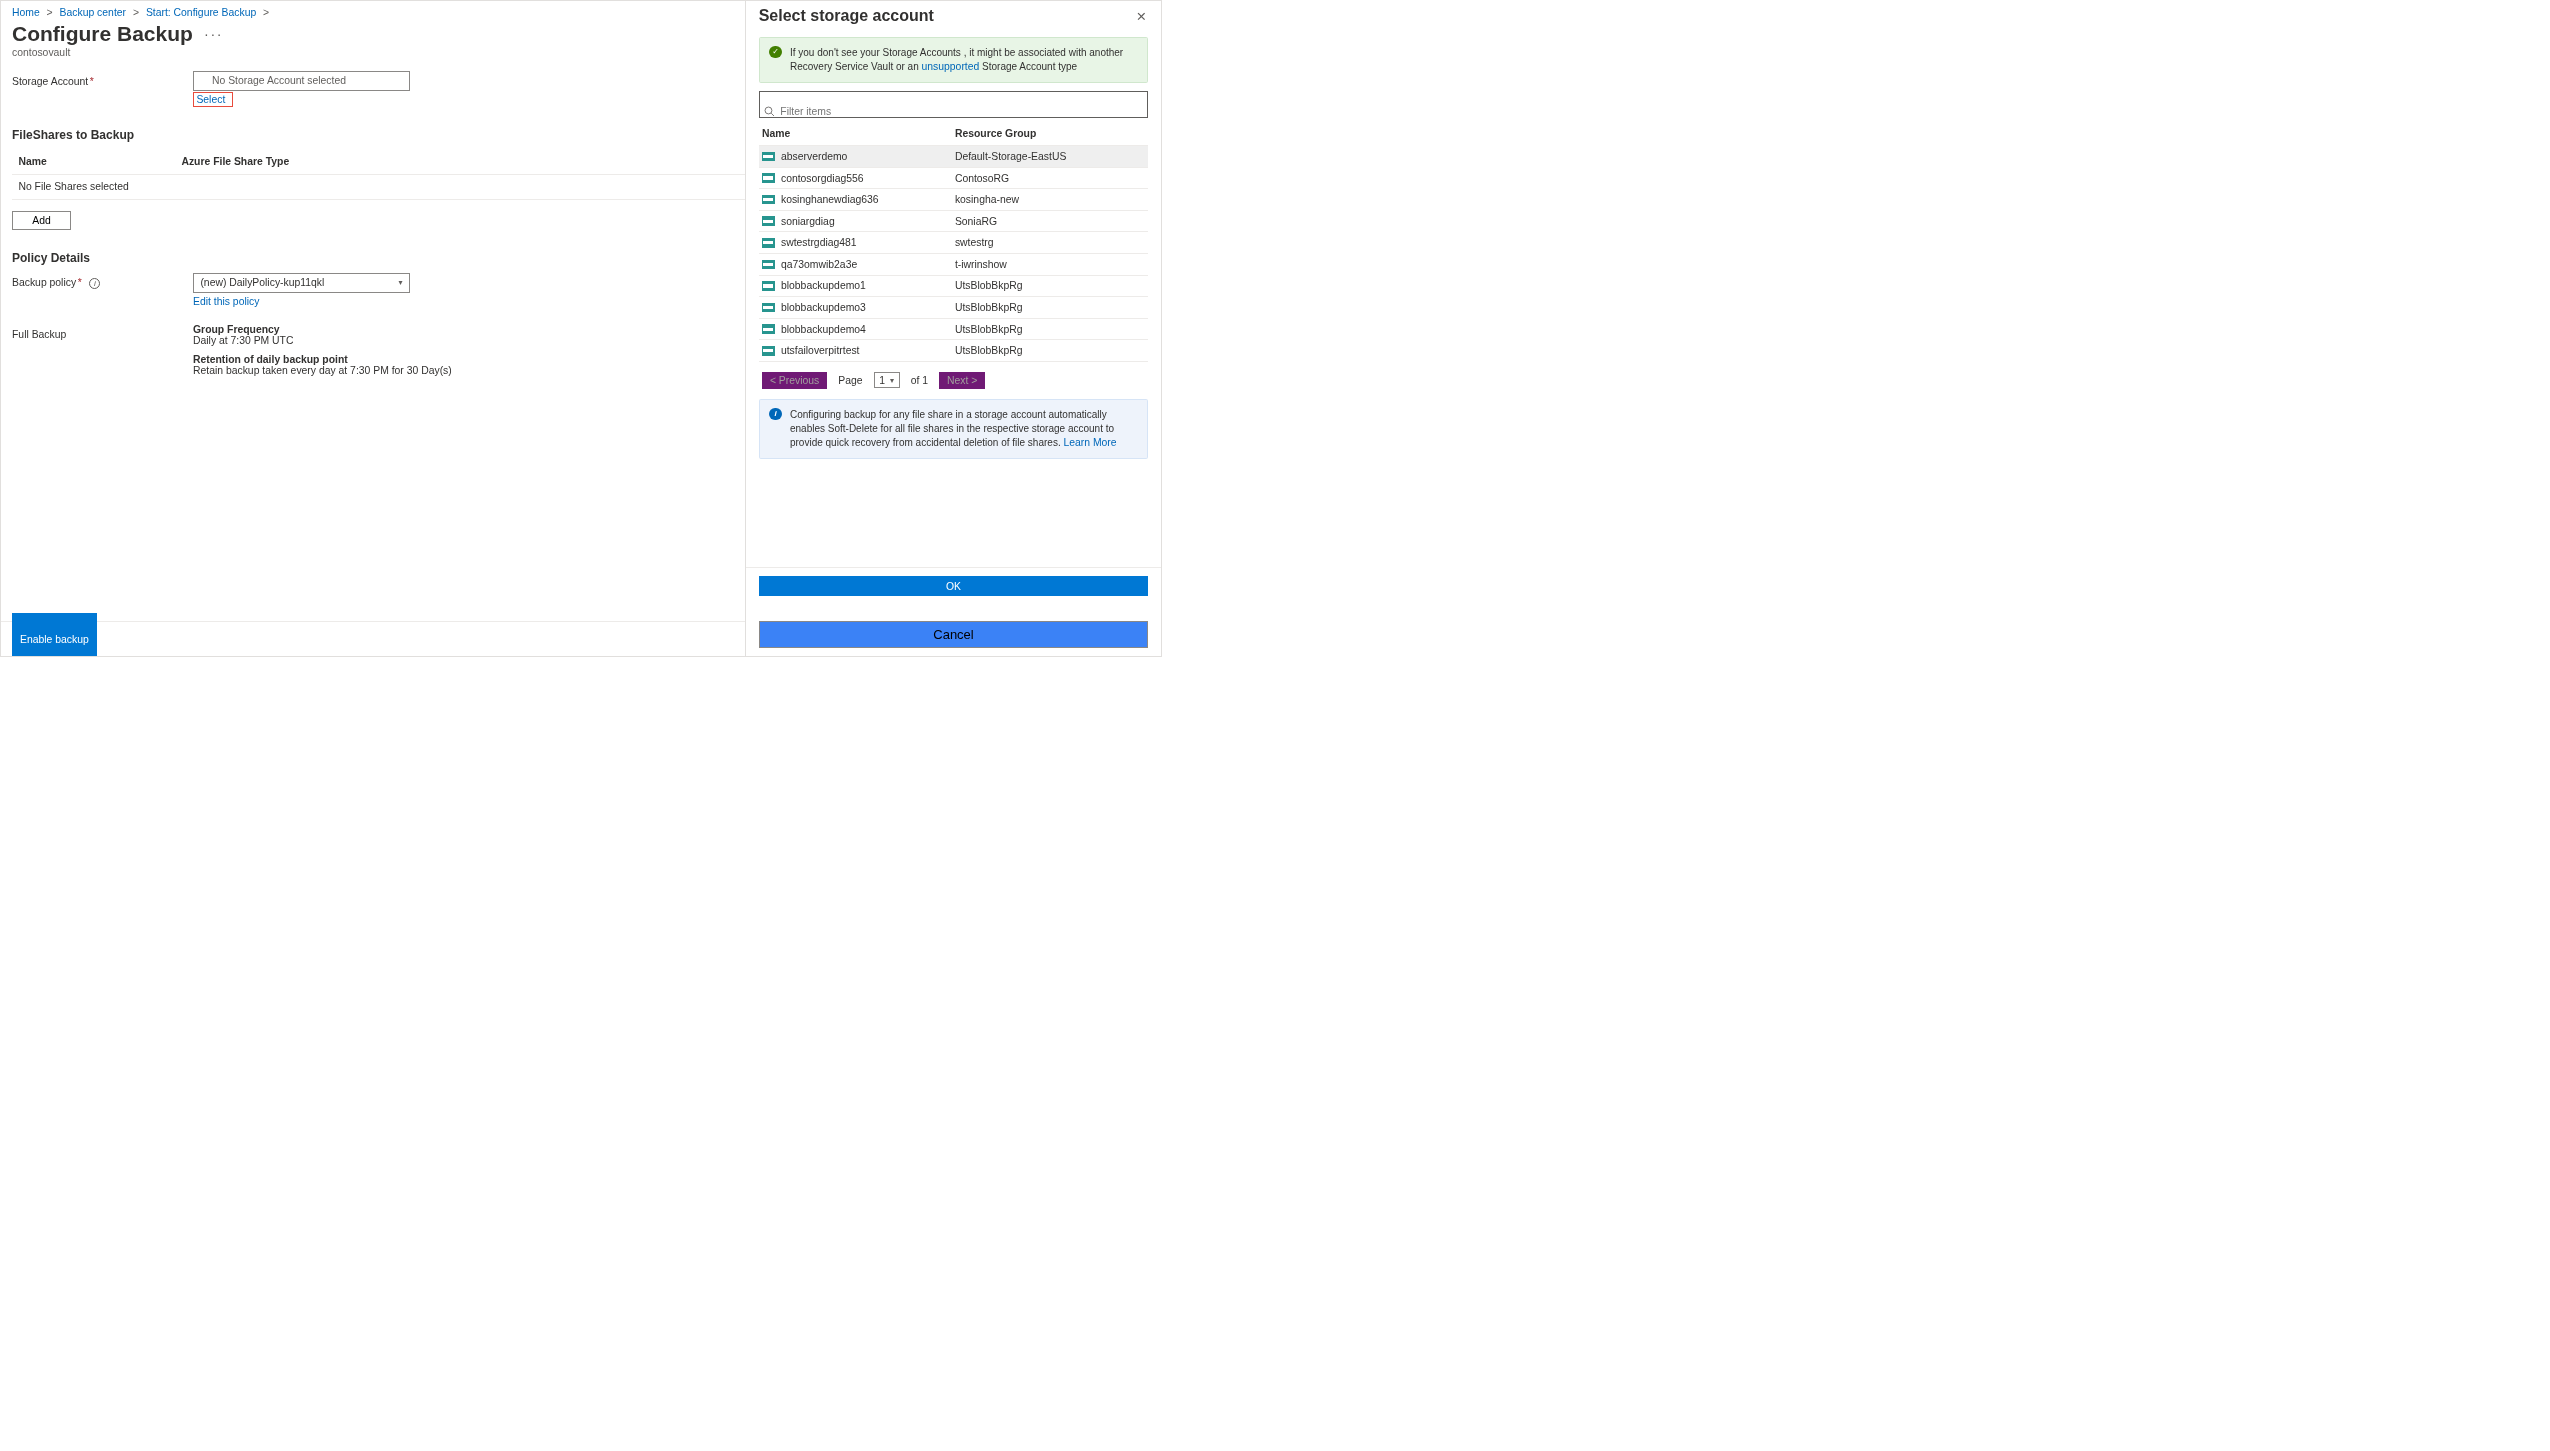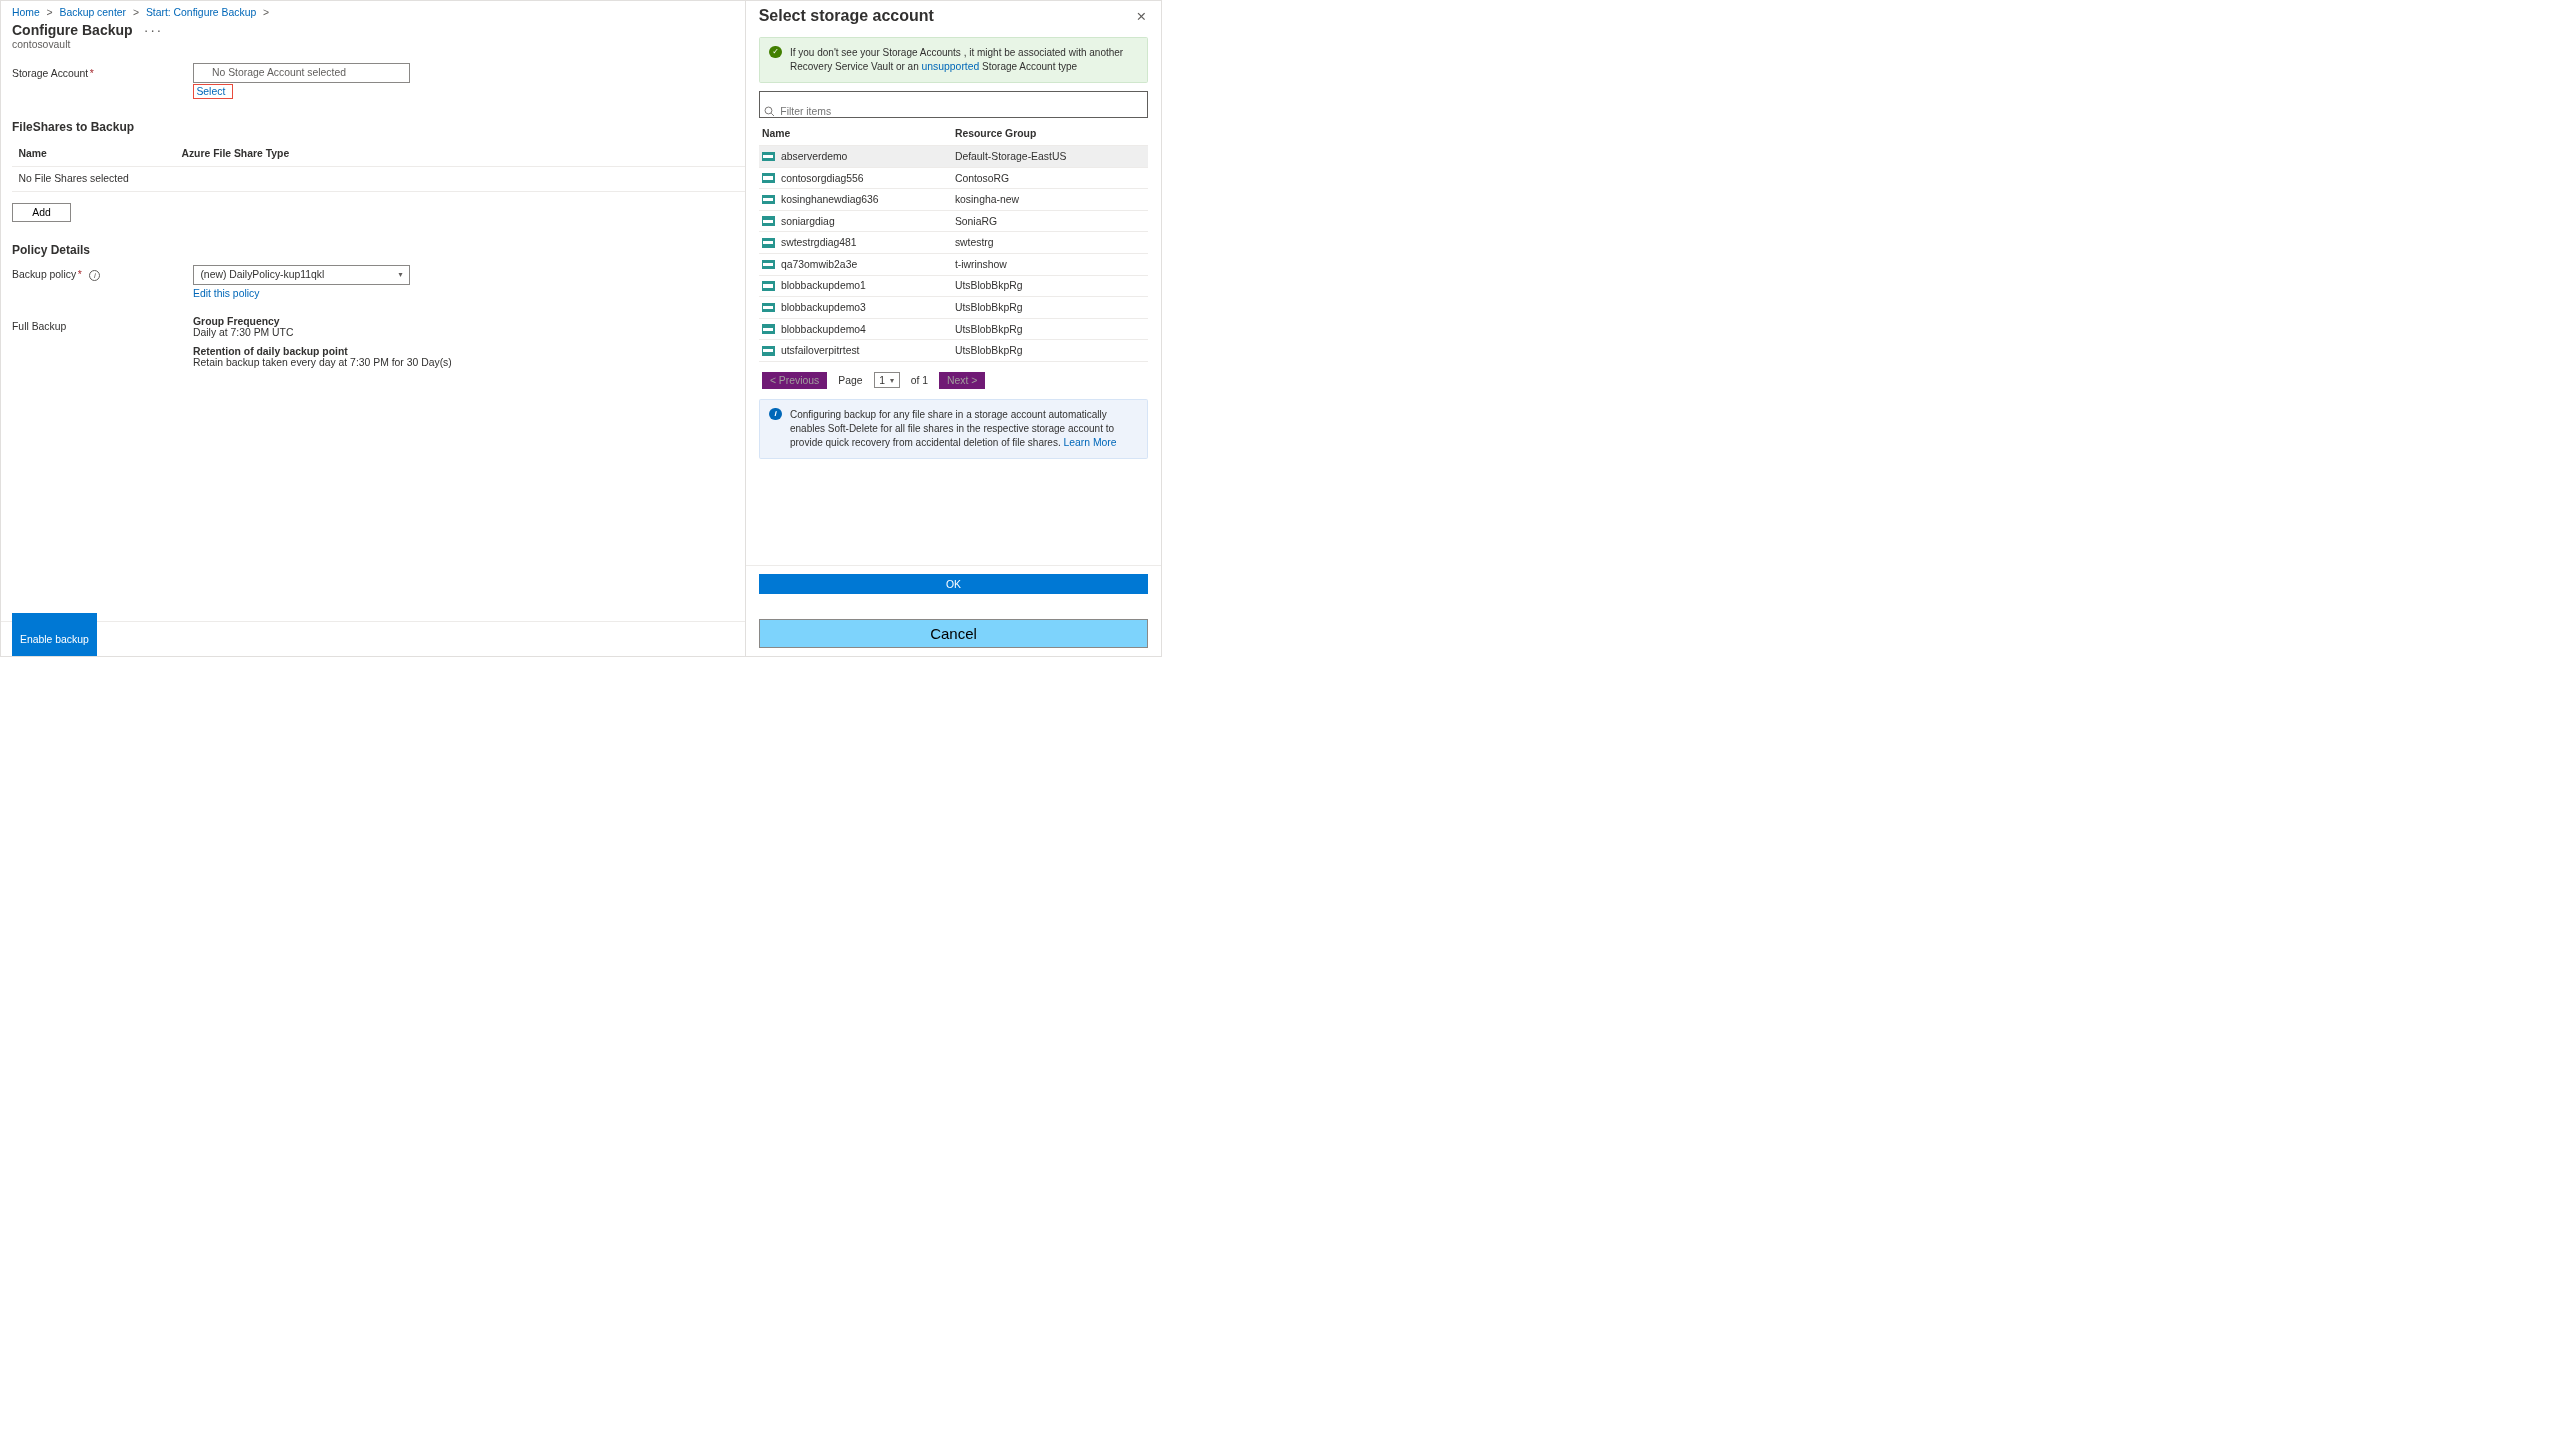--- a/index.html
+++ b/index.html
@@ -11,21 +11,21 @@
       width: 1162px;
       height: 657px;
       position: relative;
       border: 0.8px solid #e1dfdd;
       overflow: hidden;
     }
     .breadcrumb { padding: 6.4px 11px 3.2px; font-size: 10.4px; }
     .breadcrumb a { color: #0067b8; text-decoration: none; }
     .breadcrumb .sep { color: #605e5c; margin: 0 4px; }
     .page-title-row { display: flex; align-items: center; gap: 8px; padding: 0 11px; }
-    .page-title { font-size: 14px; font-weight: 600; }
+    .page-title { font-size: 21px; font-weight: 600; }
     .ellipsis-btn { color: #605e5c; font-size: 14.3px; cursor: pointer; padding: 0 3.2px; letter-spacing:1.6px; }
     .subtitle { padding: 1.6px 11px 12.7px; color: #605e5c; font-size: 10.4px; }
     .main { padding: 0 11px; }
     .form-row { display: flex; align-items: flex-start; margin-bottom: 4.8px; }
     .label-col { width: 181px; padding-top: 4.8px; font-size: 10.4px; color: #323130; }
     .req { color: #a4262c; margin-left: 1.6px; }
     .field-col { flex: 0 1 auto; }
     .ro-input {
       width: 217px; height: 20px; border: 0.8px solid #8a8886;
       background: #fff; padding: 0 18px; color: #605e5c;
@@ -122,22 +122,22 @@
     }
     .page-sel {
       border: 0.8px solid #8a8886; padding: 1.6px 4.8px; display: inline-flex;
       align-items: center; gap: 4.8px; font-size: 10.4px;
     }
     .panel-foot {
       border-top: 0.8px solid #edebe9; padding: 8px 12.7px;
       display: flex; gap: 25px; flex-direction: column;
     }
     .sec-btn {
-      background: #7dd3fc; border: 0.8px solid #8a8886;
-      padding: 4.8px 12.7px; font-size: 15px; cursor: pointer;
+      background: #3b82f6; border: 0.8px solid #8a8886;
+      padding: 4.8px 12.7px; font-size: 13px; cursor: pointer;
     }
     .ok-btn {
       background: #0078d4; color: #fff; border: none;
       padding: 4.8px 22px; font-size: 10.4px; cursor: pointer;
     }
   </style>
 </head>
 <body>
 
 <div class="breadcrumb">

